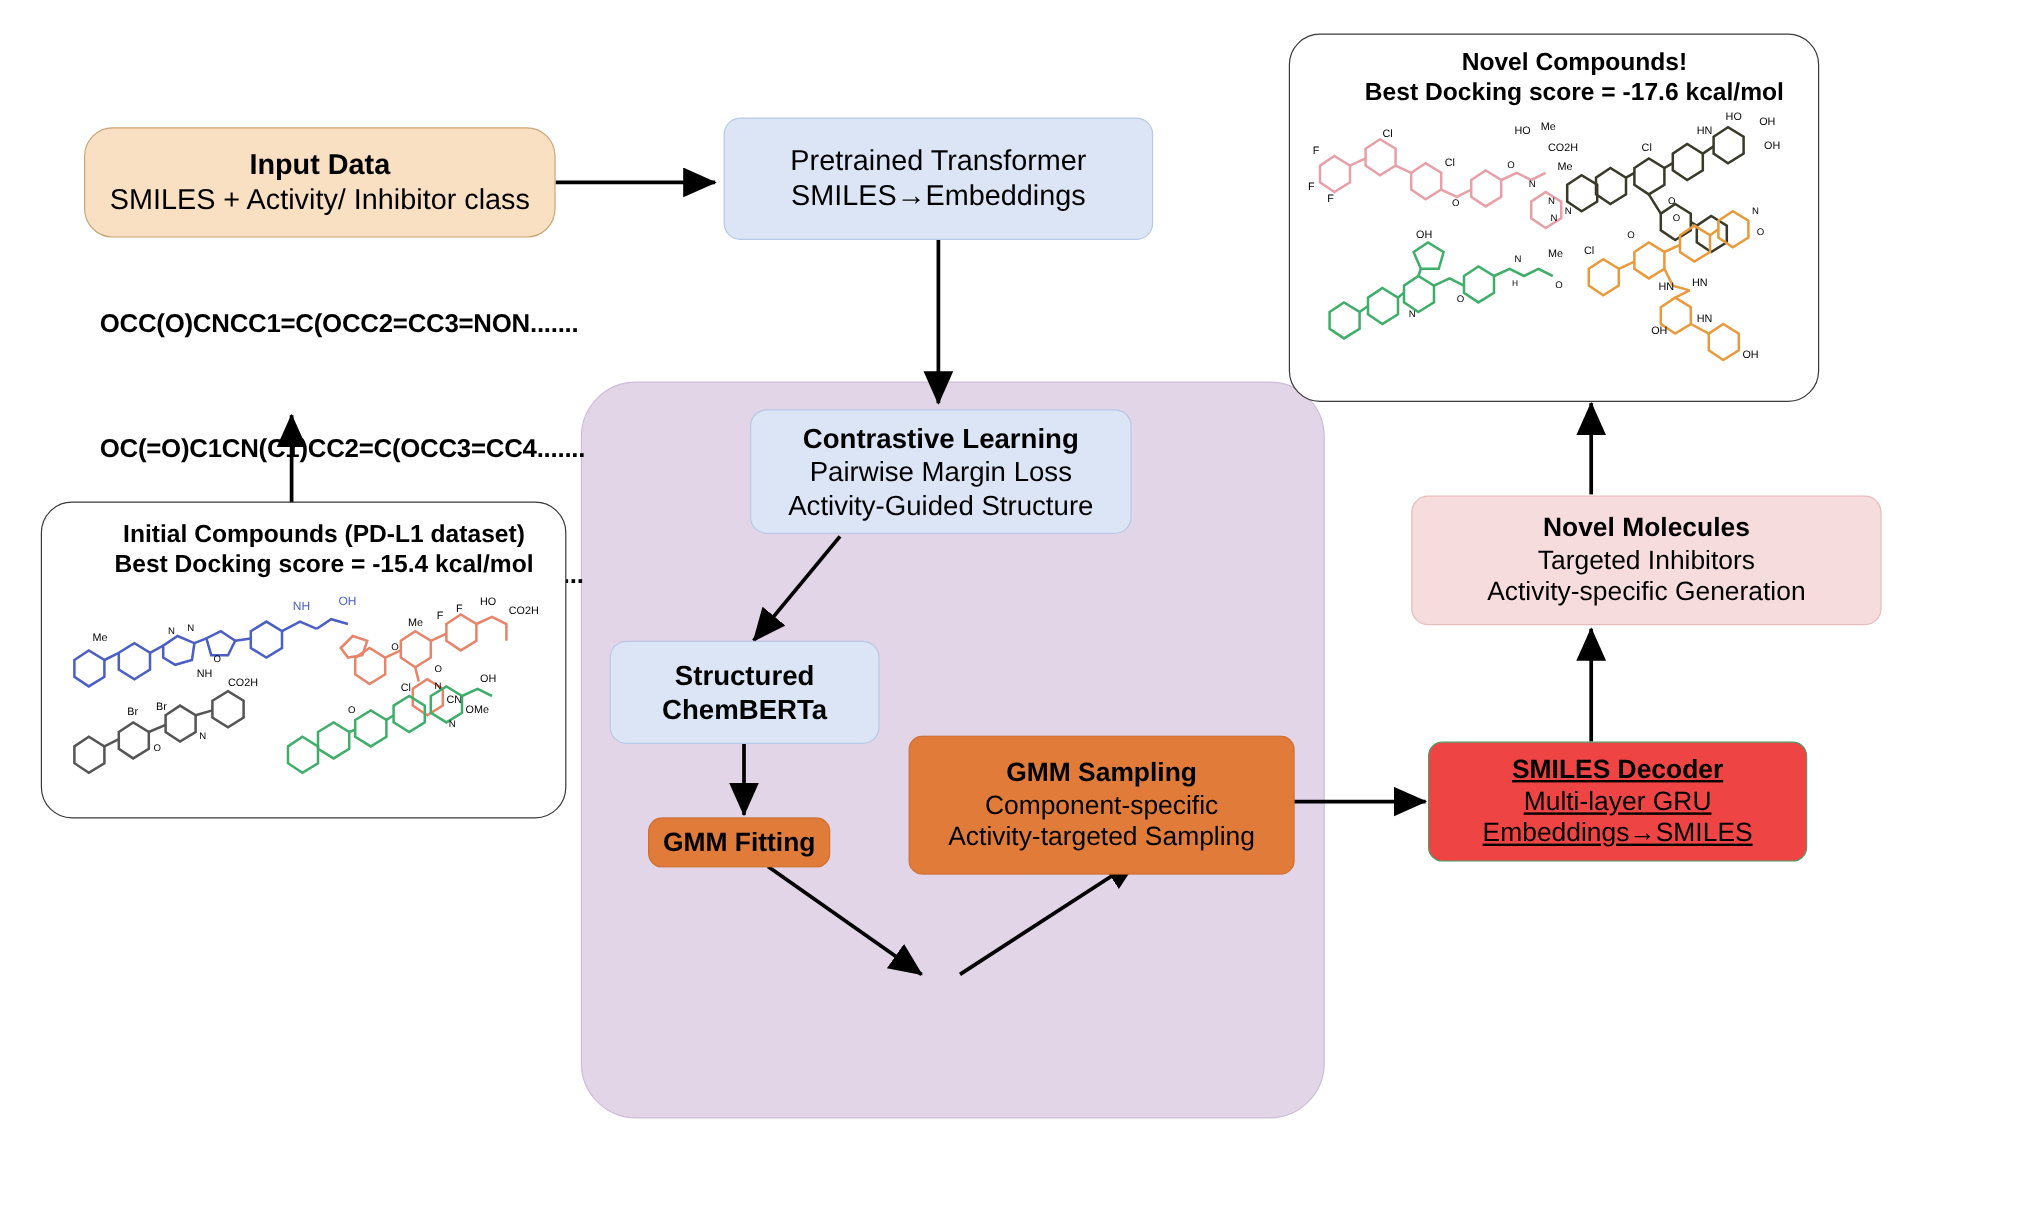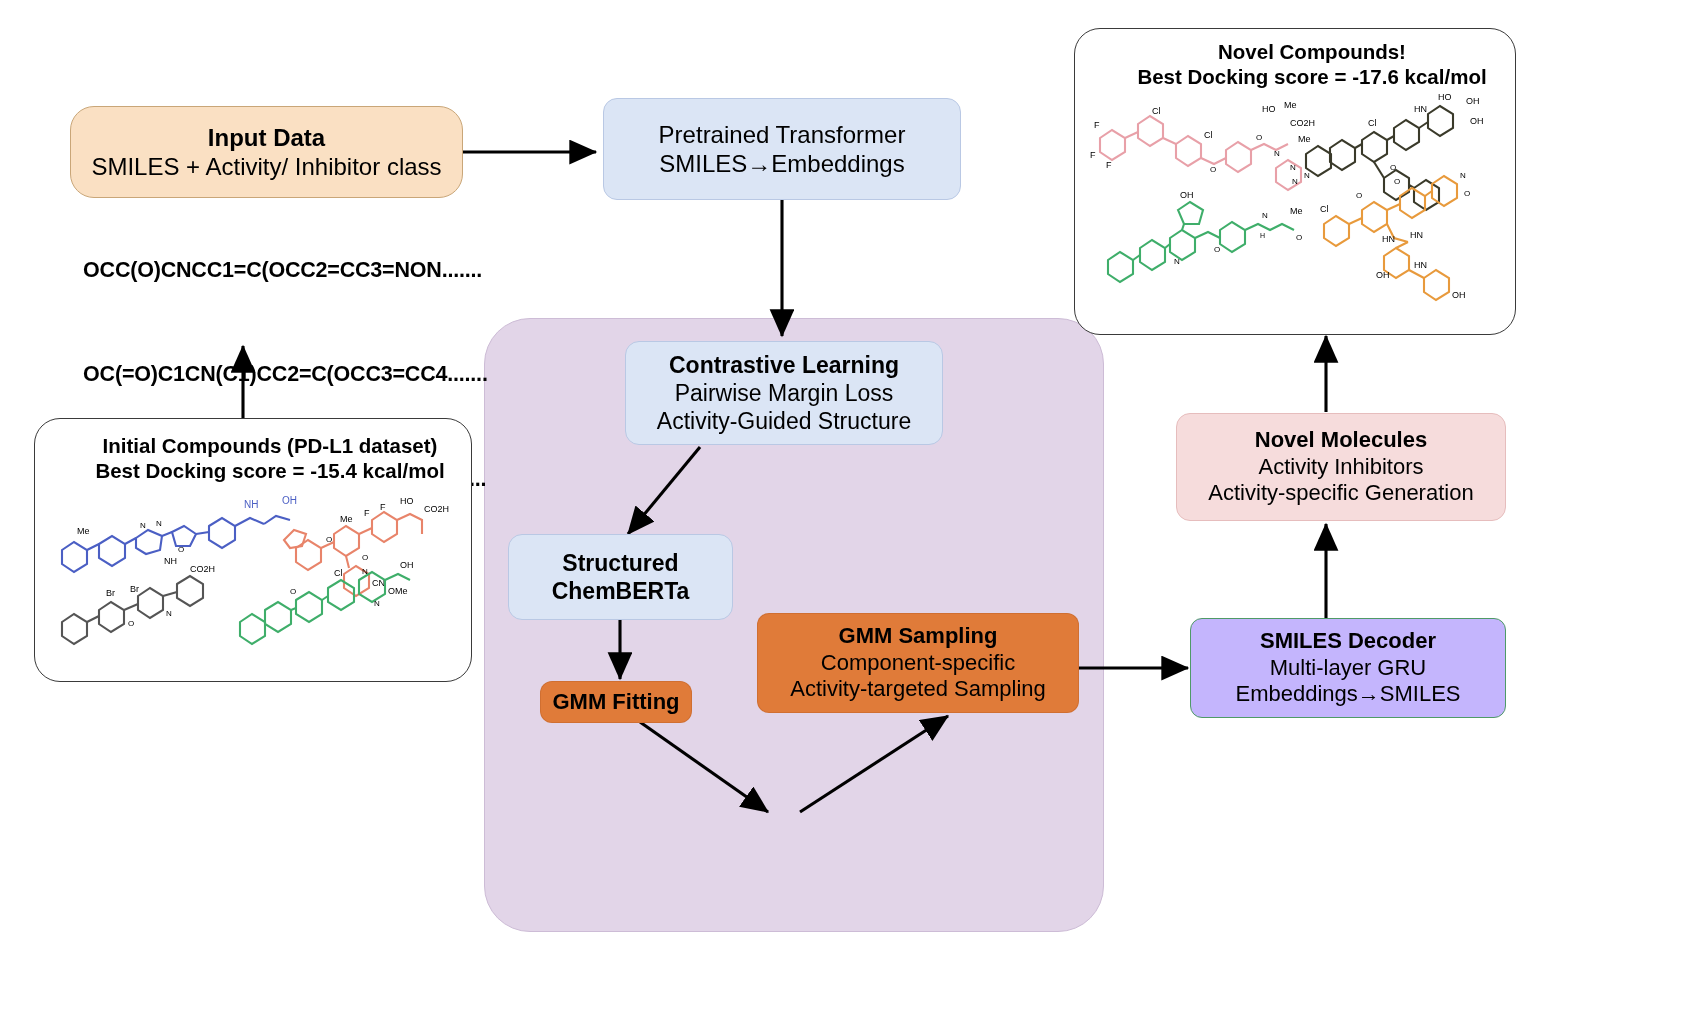--- a/index.html
+++ b/index.html
@@ -8,21 +8,21 @@
   #stage{position:absolute;inset:0;}
   .node{position:absolute;box-sizing:border-box;display:flex;flex-direction:column;
         align-items:center;justify-content:center;text-align:center;line-height:1.22;}
   .ttl{font-weight:bold;}
   .sub{font-weight:normal;}
   
   .b-input{background:#fae0c3;border:1.5px solid #c9a678;border-radius:24px;}
   .b-blue{background:#dbe5f5;border:1.5px solid #b9c8e4;border-radius:14px;}
   .b-orange{background:#e07b39;border:1.5px solid #a8522048;border-radius:12px;}
   .b-pink{background:#f6dcdc;border:1.5px solid #e6bdbd;border-radius:14px;}
-  .b-green{background:#c4b5fd;border:1.5px solid #4f9a67;border-radius:12px;}
+  .b-green{background:#ef4444;border:1.5px solid #4f9a67;border-radius:12px;text-decoration:underline;}
   .panel{background:#ffffff;border:1.6px solid #3a3a3a;border-radius:26px;}
   .purple{background:#e2d5e8;border:1.5px solid #cdbcd6;border-radius:46px;}
   .plain{background:transparent;border:none;padding-left:36px;}
   svg.lay{position:absolute;left:0;top:0;width:1700px;height:1026px;pointer-events:none;}
   .smiles{position:absolute;font-weight:bold;font-size:21.5px;letter-spacing:-.2px;
           line-height:1.62;text-align:left;white-space:pre;}
   .smiles .center{display:block;text-align:center;}
   .molbox{position:absolute;}
 </style>
 </head>
@@ -89,36 +89,36 @@
 
   <div class="node b-blue" style="left:508px;top:534px;width:225px;height:86px;font-size:23px;">
     <div class="ttl">Structured</div>
     <div class="ttl">ChemBERTa</div>
   </div>
 
   <div class="node b-orange" style="left:540px;top:681px;width:152px;height:42px;font-size:22px;">
     <div class="ttl">GMM Fitting</div>
   </div>
 
-  <div class="node b-orange" style="left:757px;top:613px;width:322px;height:100px;font-size:22px;">
+  <div class="node b-orange" style="left:757px;top:613px;width:322px;height:116px;font-size:22px;">
     <div class="ttl">GMM Sampling</div>
     <div class="sub">Component-specific</div>
     <div class="sub">Activity-targeted Sampling</div>
   </div>
 
 
   <div class="node b-green" style="left:1190px;top:618px;width:316px;height:100px;font-size:22px;">
     <div class="ttl">SMILES Decoder</div>
     <div class="sub">Multi-layer GRU</div>
     <div class="sub">Embeddings→SMILES</div>
   </div>
 
-  <div class="node b-pink" style="left:1176px;top:413px;width:330px;height:108px;font-size:22px;">
+  <div class="node b-pink" style="left:1176px;top:413px;width:392px;height:108px;font-size:22px;">
     <div class="ttl">Novel Molecules</div>
-    <div class="sub">Activity Inhibitors</div>
+    <div class="sub">Targeted Inhibitors</div>
     <div class="sub">Activity-specific Generation</div>
   </div>
 
   <div class="panel" style="position:absolute;left:34px;top:418px;width:436px;height:262px;"></div>
   <div class="node plain" style="left:34px;top:430px;width:436px;height:56px;font-size:20.5px;">
     <div class="ttl">Initial Compounds (PD-L1 dataset)</div>
     <div class="ttl">Best Docking score = -15.4 kcal/mol</div>
   </div>
 
   <svg class="molbox" style="left:44px;top:482px;" width="418" height="192" viewBox="0 0 418 192">

